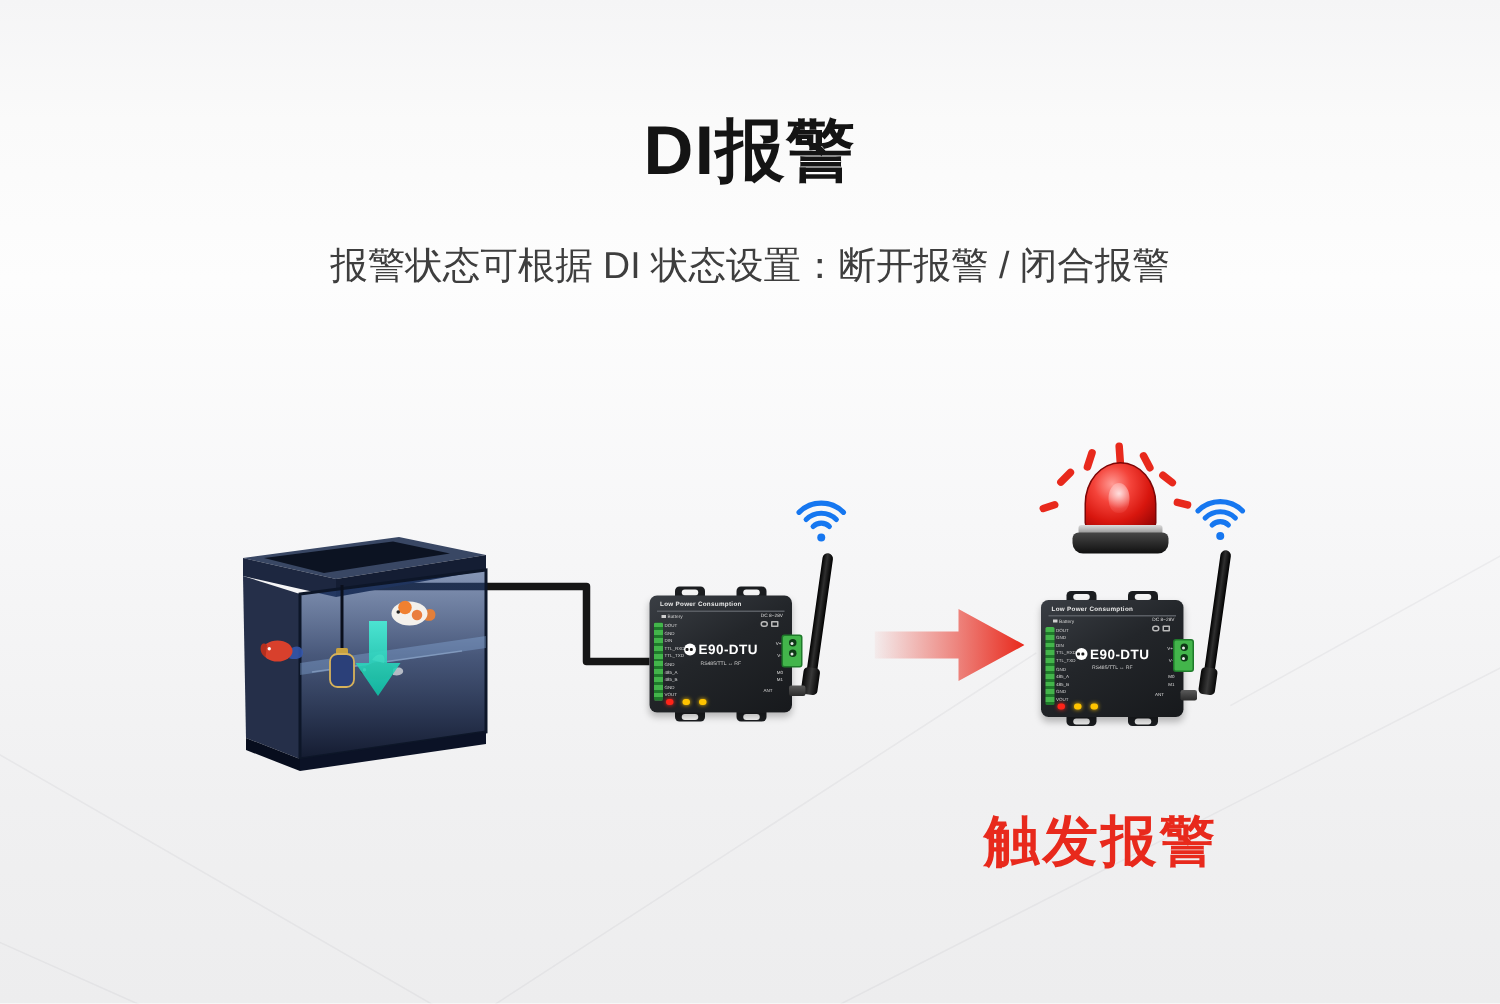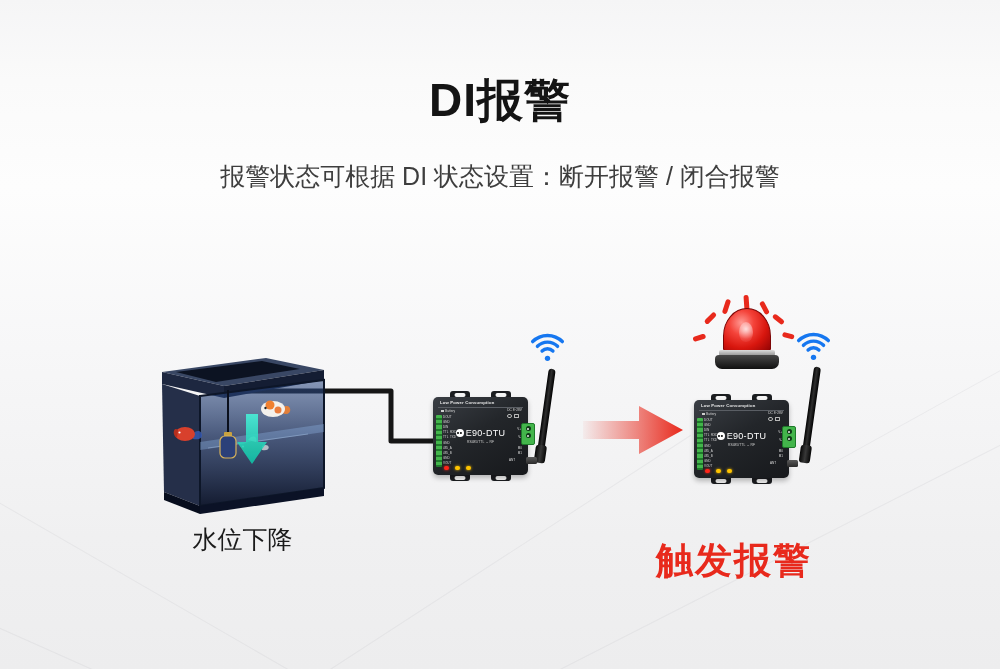--- a/index.html
+++ b/index.html
@@ -34,21 +34,21 @@
   .tab.b{bottom:-6px;} .tab.b .hole{bottom:1.5px;}
   .tab.l{left:17px;} .tab.r{left:58px;}
   .dv-top{position:absolute;z-index:2;left:7px;top:3px;font-size:4.2px;font-weight:bold;color:#e9e9e9;letter-spacing:.2px;}
   .dv-topline{position:absolute;z-index:2;left:5px;right:5px;top:10px;height:0.6px;background:#5a5e64;}
   .dv-batt{position:absolute;z-index:2;left:8px;top:12px;font-size:3.2px;color:#cfcfcf;}
   .dv-batt .bico{display:inline-block;width:3px;height:2px;background:#cfcfcf;margin-right:1px;}
   .dv-ports{position:absolute;z-index:2;left:2.5px;top:18px;width:6px;height:52px;border-radius:1px;
     background:repeating-linear-gradient(180deg,#43b54b 0 3.2px,#1e7a2a 3.2px 5.2px);}
   .dv-portlabels{position:absolute;z-index:2;left:10px;top:17.5px;font-size:3px;line-height:5.2px;color:#d6d6d6;}
   .dv-center{position:absolute;z-index:2;left:20px;right:20px;top:31px;text-align:center;color:#fff;}
-  .dv-model{font-size:9px;font-weight:normal;letter-spacing:.3px;display:flex;align-items:center;justify-content:center;gap:2px;}
+  .dv-model{font-size:9px;font-weight:bold;letter-spacing:.3px;display:flex;align-items:center;justify-content:center;gap:2px;}
   .logo-face{width:8px;height:8px;background:#fff;border-radius:50%;position:relative;flex:0 0 auto;}
   .logo-face::before{content:"";position:absolute;left:1.8px;top:3px;width:1.5px;height:1.5px;border-radius:50%;
     background:#1a1a1a;box-shadow:2.9px 0 0 #1a1a1a;}
   .dv-model-sub{font-size:3.4px;color:#cfcfcf;margin-top:1.5px;}
   .dv-power{position:absolute;z-index:2;right:6px;top:11px;font-size:3.2px;color:#ddd;}
   .dv-power-ind{position:absolute;z-index:2;right:9px;top:16.5px;display:flex;gap:2.5px;}
   .ind{width:2.6px;height:2.6px;border:0.6px solid #b9b9b9;border-radius:50%;}
   .ind.sq{border-radius:0.5px;}
   .dv-rterm{position:absolute;z-index:2;right:-7px;top:26px;width:12px;height:20px;background:#43b54b;
     border:1px solid #1e7a2a;border-radius:2px;}
@@ -316,15 +316,14 @@
 </div>
 <div class="antenna" style="left:801px;top:366px;height:94px;transform:rotate(8deg);"></div>
 <svg class="wifi" style="left:790px;top:325px;" width="47" height="38" viewBox="0 0 48 40">
   <path d="M8.4,16.4 A22,22 0 0 1 39.6,16.4" fill="none" stroke="#1677f0" stroke-width="3.6" stroke-linecap="round"></path>
   <path d="M13.4,21.4 A15,15 0 0 1 34.6,21.4" fill="none" stroke="#1677f0" stroke-width="3.6" stroke-linecap="round"></path>
   <path d="M18.3,26.3 A8,8 0 0 1 29.7,26.3" fill="none" stroke="#1677f0" stroke-width="3.6" stroke-linecap="round"></path>
   <circle cx="24" cy="34" r="2.8" fill="#1677f0"></circle>
 </svg>
 
 <div class="caption-left">
-  <div>水位下降</div>
 </div>
 <div class="caption-right">触发报警</div>
 
 </body></html>

